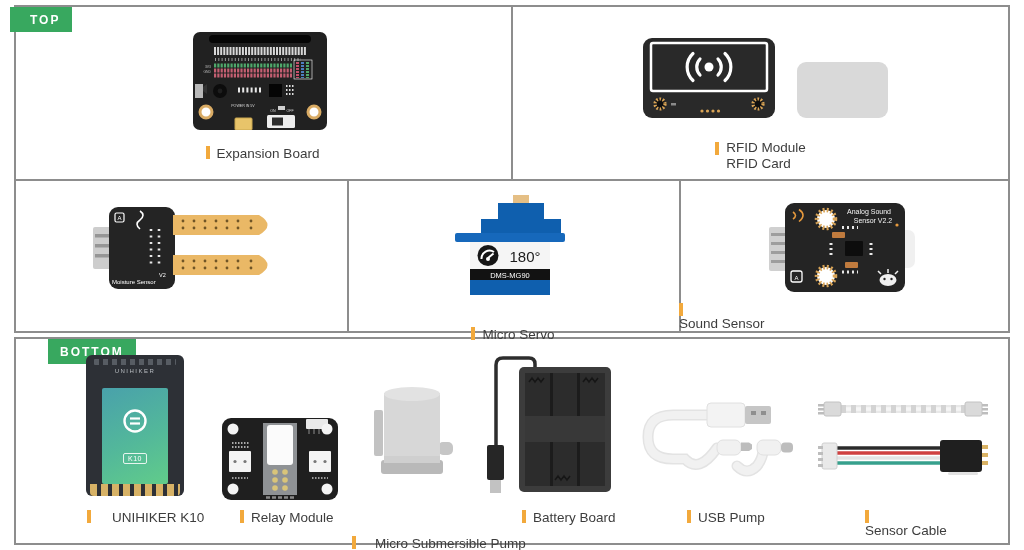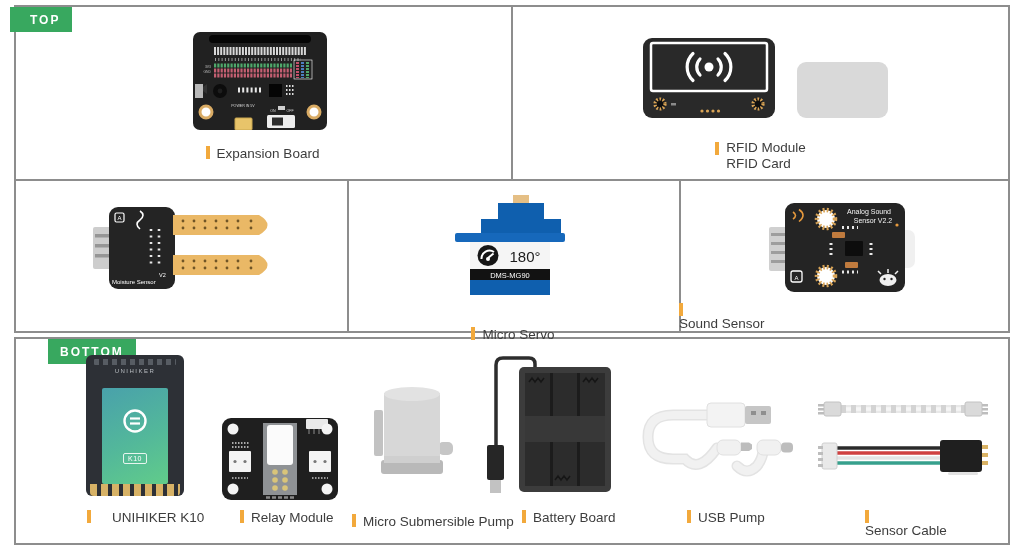--- a/index.html
+++ b/index.html
@@ -347,21 +347,21 @@
   </div>
 
   <div class="cap" style="left:87px;top:510px;gap:14px;">
     <span class="bar"></span>
     <span>UNIHIKER K10</span>
   </div>
   <div class="cap" style="left:240px;top:510px;">
     <span class="bar"></span>
     <span>Relay Module</span>
   </div>
-  <div class="cap" style="left:352px;top:514px;">
+  <div class="cap" style="left:352px;top:536px;gap:12px;">
     <span class="bar"></span>
     <span>Micro Submersible Pump</span>
   </div>
   <div class="cap" style="left:522px;top:510px;">
     <span class="bar"></span>
     <span>Battery Board</span>
   </div>
   <div class="cap" style="left:687px;top:510px;">
     <span class="bar"></span>
     <span>USB Pump</span>

